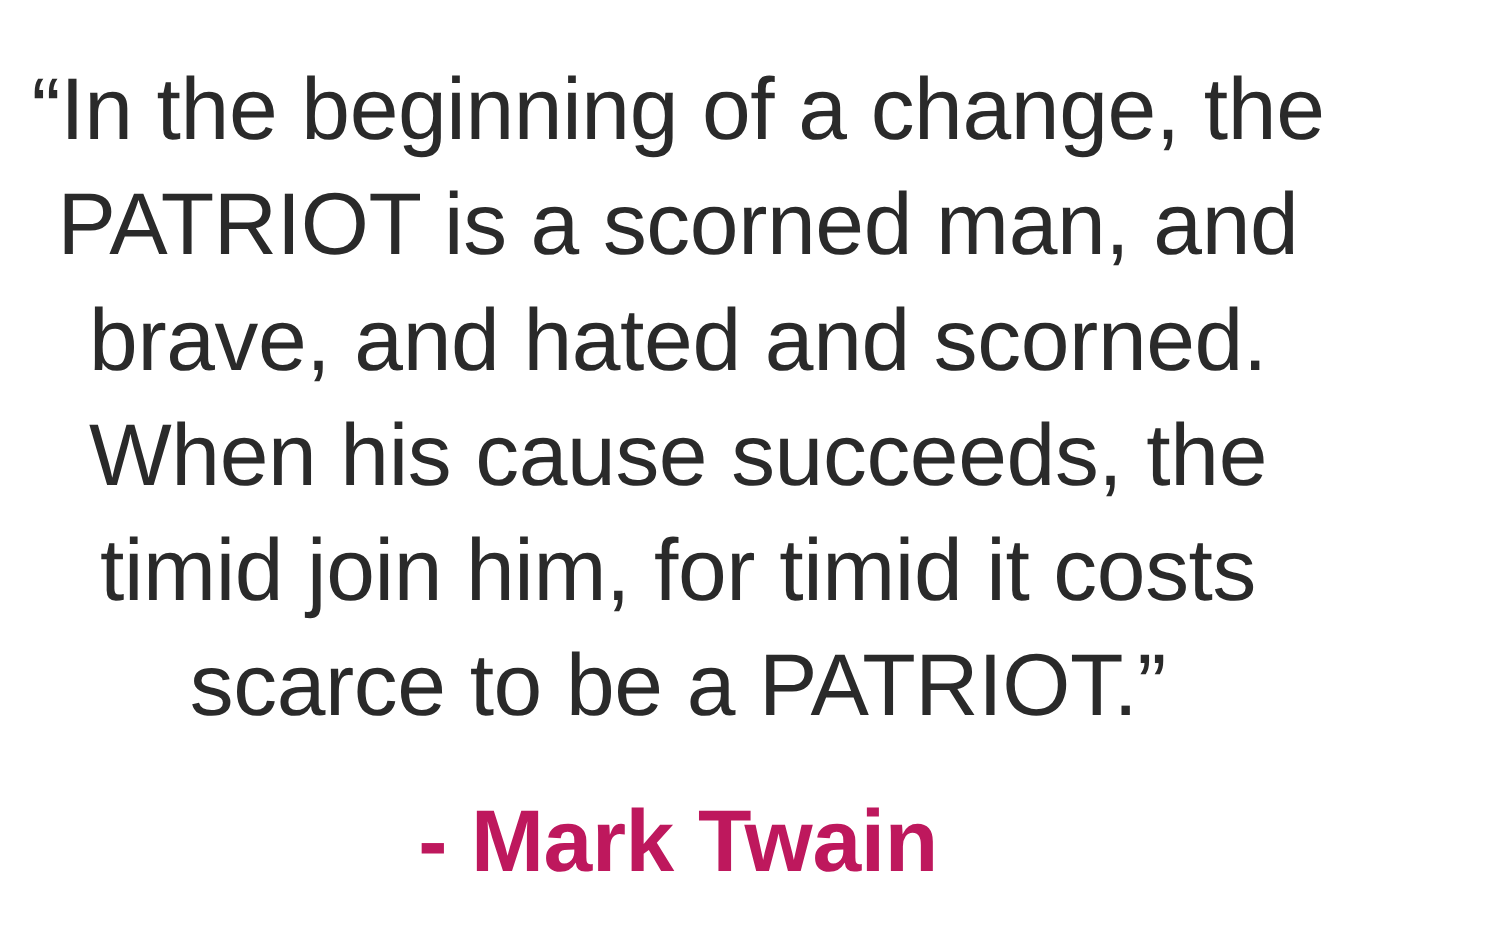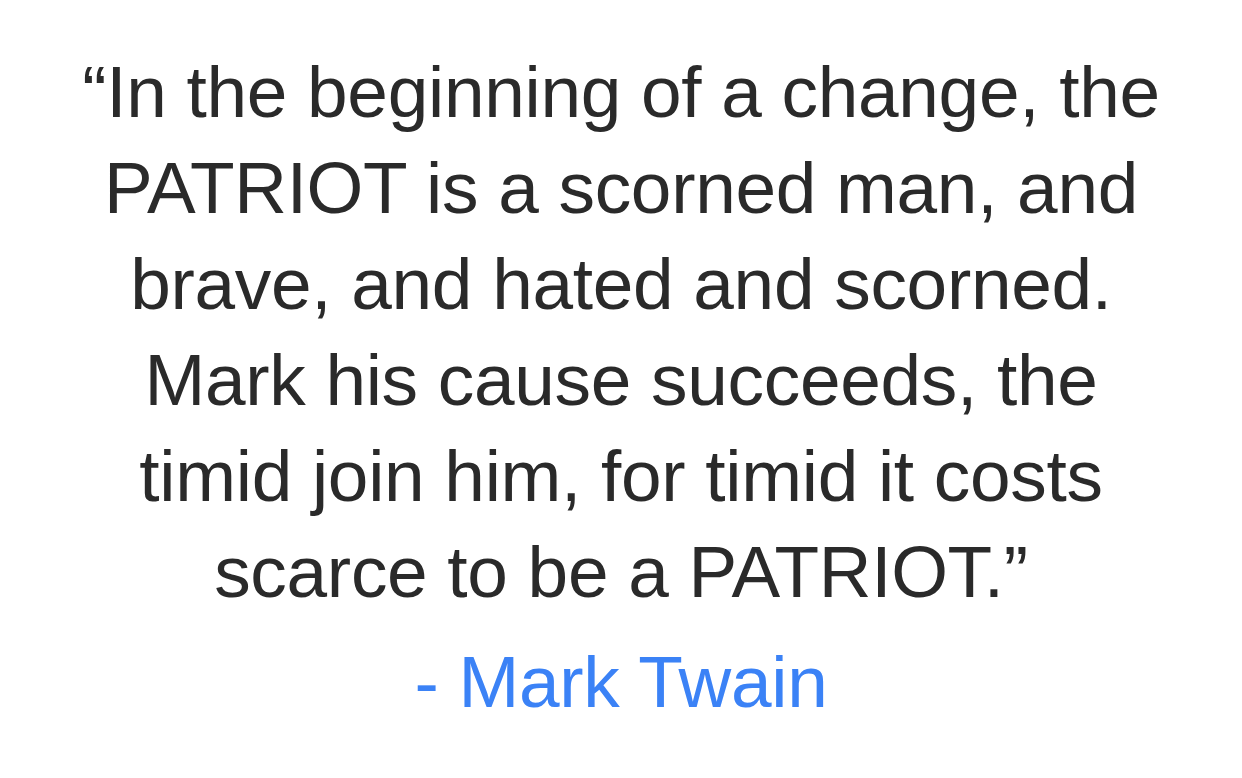--- a/index.html
+++ b/index.html
@@ -12,24 +12,25 @@
     height: 778px;
     overflow: hidden;
     font-family: "Liberation Sans", sans-serif;
   }
   .quote-card {
     width: 1242px;
     height: 778px;
     background: #ffffff;
     display: flex;
     flex-direction: column;
-    align-items: center;
+    align-items: flex-start;
     justify-content: flex-start;
     box-sizing: border-box;
     padding-top: 44px;
+    gap: 20px;
   }
   .quote-body {
     width: 1130px;
     text-align: center;
     color: #2a2a2a;
     font-size: 73px;
     line-height: 96px;
     font-weight: 400;
     letter-spacing: -0.3px;
     -webkit-font-smoothing: antialiased;
@@ -38,24 +39,24 @@
     display: block;
     white-space: nowrap;
   }
   .kw {
     font-weight: 400;
   }
   .attribution {
     margin-top: 14px;
     width: 1130px;
     text-align: center;
-    color: #3b82f6;
+    color: #be185d;
     font-size: 73px;
     line-height: 96px;
-    font-weight: 400;
+    font-weight: 700;
     letter-spacing: -0.3px;
   }
 </style>
 </head>
 <body>
 
 <div class="quote-card">
 
   <div class="quote-body">
 
@@ -65,21 +66,21 @@
 
     <span class="quote-line">
       <span class="kw">PATRIOT</span><span> is a scorned man, and</span>
     </span>
 
     <span class="quote-line">
       <span>brave, and hated and scorned.</span>
     </span>
 
     <span class="quote-line">
-      <span>Mark his cause succeeds, the</span>
+      <span>When his cause succeeds, the</span>
     </span>
 
     <span class="quote-line">
       <span>timid join him, for timid it costs</span>
     </span>
 
     <span class="quote-line">
       <span>scarce to be a </span><span class="kw">PATRIOT</span><span>.”</span>
     </span>
 

